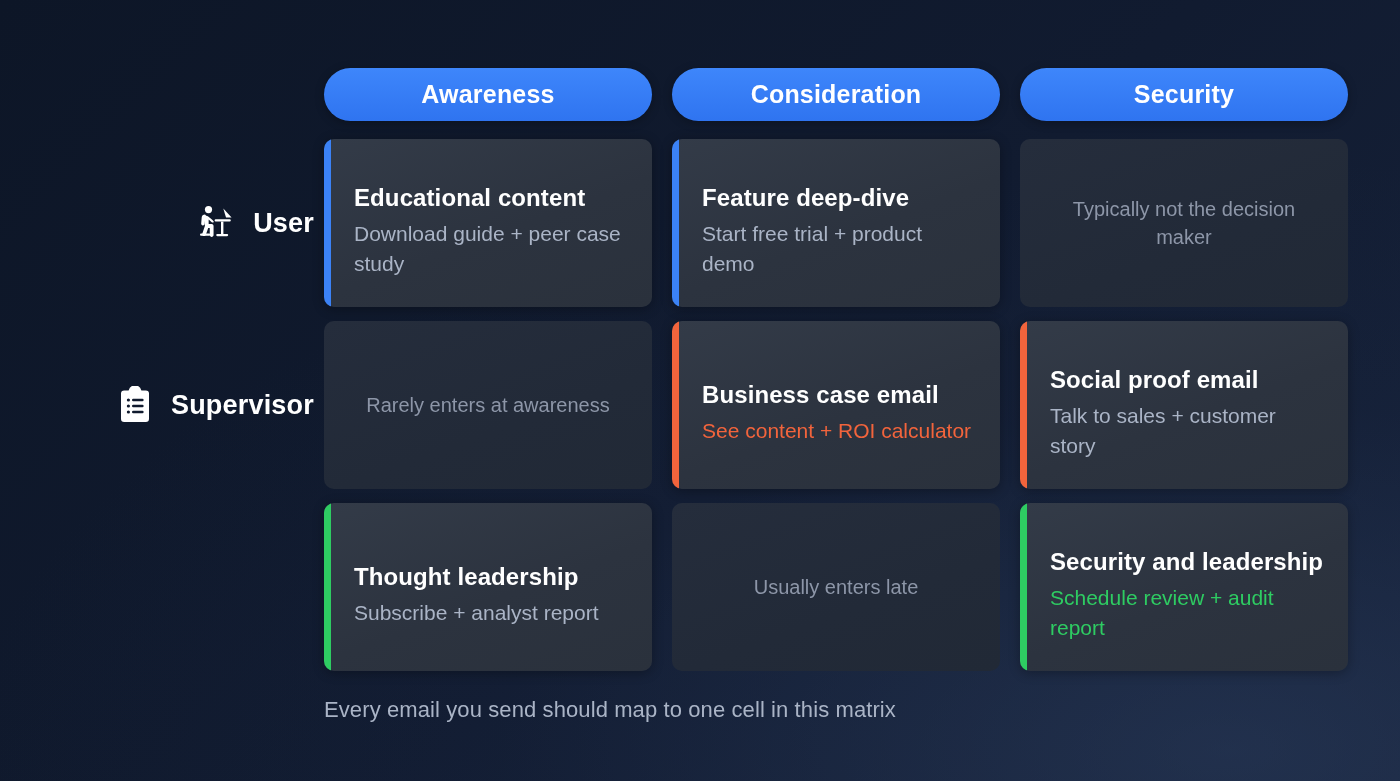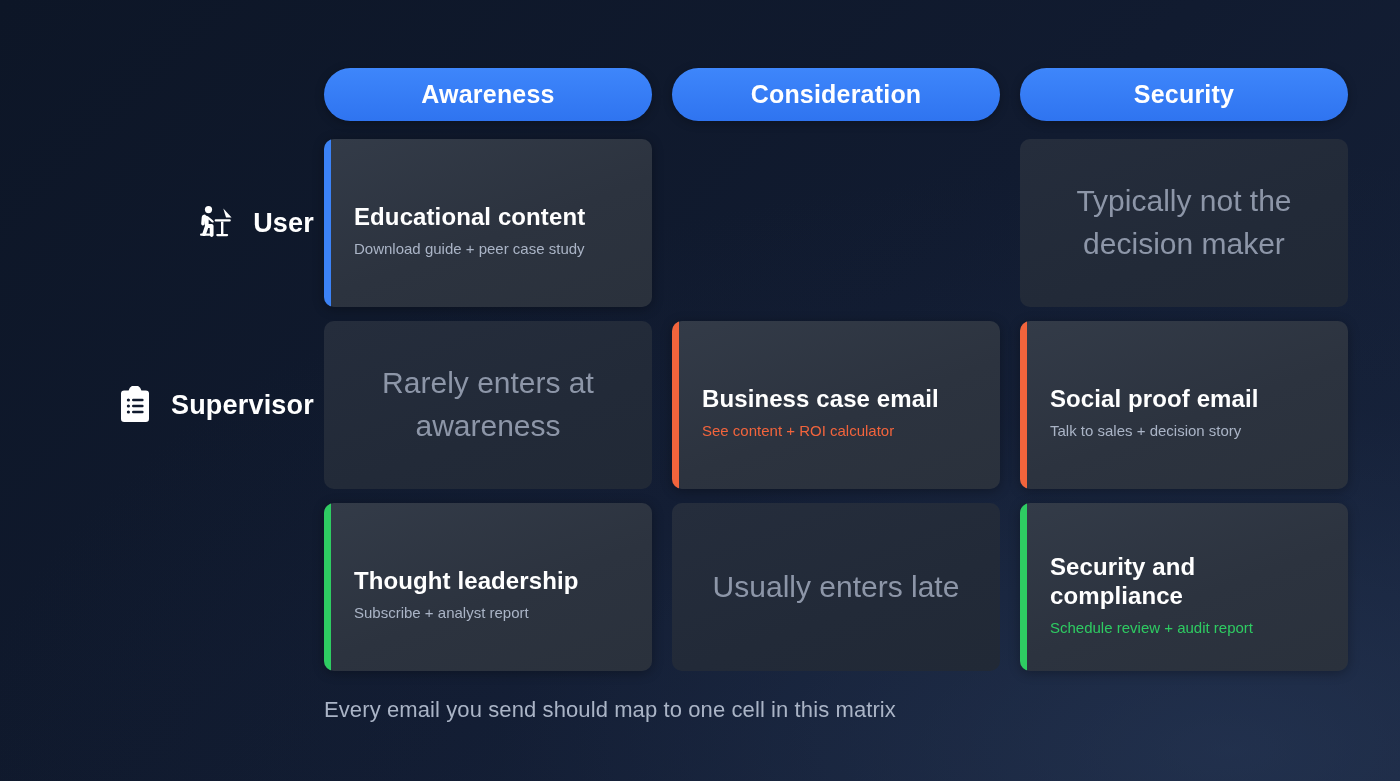--- a/index.html
+++ b/index.html
@@ -141,30 +141,30 @@
   .cell-title {
     color: #ffffff;
     font-size: 24px;
     font-weight: bold;
     line-height: 1.22;
     letter-spacing: 0.1px;
     margin-bottom: 7px;
   }
 
   .cell-sub {
-    font-size: 15px;
+    font-size: 21px;
     line-height: 1.42;
     color: #aab4c6;
   }
   .cell-sub.accent-orange { color: #f2643c; }
   .cell-sub.accent-green  { color: #2ecc62; }
 
   .muted-text {
     color: #8d96a8;
-    font-size: 30px;
+    font-size: 20px;
     line-height: 1.42;
   }
 
   
   .footer {
     grid-row: 10;
     grid-column: 2 / span 3;
     padding-left: 10px;
     display: flex;
     align-items: center;
@@ -214,20 +214,27 @@
   </div>
 
   <div class="cell-wrap r1 c1">
     <div class="cell active">
       <span class="accent" style="background:#3b82f6"></span>
       <div class="cell-title">Educational content</div>
       <div class="cell-sub">Download guide + peer case study</div>
     </div>
   </div>
 
+  <div class="cell-wrap r1 c2">
+    <div class="cell active">
+      <span class="accent" style="background:#3b82f6"></span>
+      <div class="cell-title">Feature deep-dive</div>
+      <div class="cell-sub">Start free trial + product demo</div>
+    </div>
+  </div>
 
   <div class="cell-wrap r1 c3">
     <div class="cell muted">
       <div class="muted-text">Typically not the decision maker</div>
     </div>
   </div>
 
   <div class="row-label r2">
     <span class="row-icon">
       <svg width="36" height="38" viewBox="0 0 36 38" fill="currentColor" aria-hidden="true">
@@ -257,21 +264,21 @@
       <span class="accent" style="background:#f2643c"></span>
       <div class="cell-title">Business case email</div>
       <div class="cell-sub accent-orange">See content + ROI calculator</div>
     </div>
   </div>
 
   <div class="cell-wrap r2 c3">
     <div class="cell active">
       <span class="accent" style="background:#f2643c"></span>
       <div class="cell-title">Social proof email</div>
-      <div class="cell-sub">Talk to sales + decision story</div>
+      <div class="cell-sub">Talk to sales + customer story</div>
     </div>
   </div>
 
 
   <div class="cell-wrap r3 c1">
     <div class="cell active">
       <span class="accent" style="background:#2ecc62"></span>
       <div class="cell-title">Thought leadership</div>
       <div class="cell-sub">Subscribe + analyst report</div>
     </div>
@@ -279,21 +286,21 @@
 
   <div class="cell-wrap r3 c2">
     <div class="cell muted">
       <div class="muted-text">Usually enters late</div>
     </div>
   </div>
 
   <div class="cell-wrap r3 c3">
     <div class="cell active">
       <span class="accent" style="background:#2ecc62"></span>
-      <div class="cell-title">Security and compliance</div>
+      <div class="cell-title">Security and leadership</div>
       <div class="cell-sub accent-green">Schedule review + audit report</div>
     </div>
   </div>
 
   <div class="footer">
     <span class="footer-text">Every email you send should map to one cell in this matrix</span>
   </div>
 
 </div>
 

